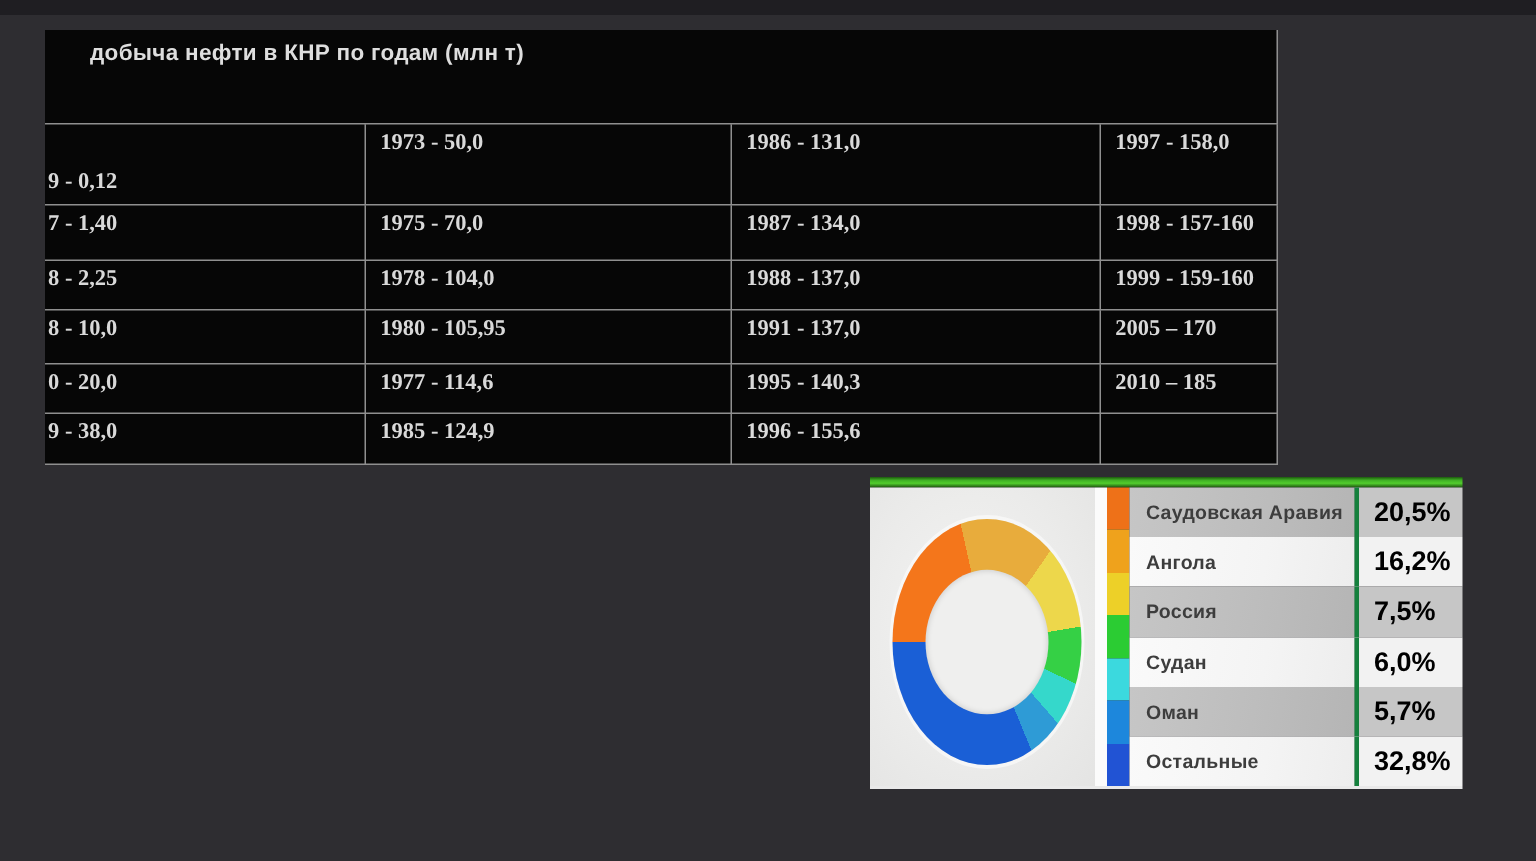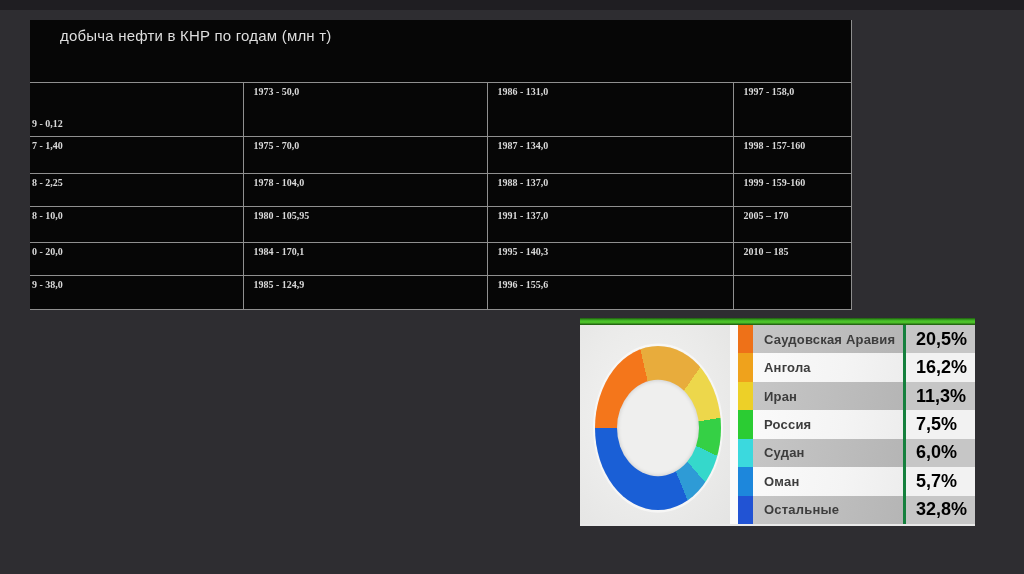--- a/index.html
+++ b/index.html
@@ -4,25 +4,25 @@
 <style>
   html,body{margin:0;padding:0;background:#2e2d31;}
   #slide{position:relative;width:1024px;height:574px;background:#2e2d31;overflow:hidden;
          font-family:"Liberation Sans",sans-serif;}
   #top-strip{position:absolute;left:0;top:0;width:1024px;height:10px;background:#1f1e22;}
 
   
   #prod-table-wrap{position:absolute;left:30px;top:20px;width:821px;height:290px;background:#060606;}
   table.prod{border-collapse:collapse;table-layout:fixed;width:821px;height:290px;}
   table.prod td{border-right:1px solid #8f8f8f;border-bottom:1px solid #8f8f8f;
-    color:#d9d9d9;font-family:"Liberation Serif",serif;font-weight:bold;font-size:10px;
+    color:#d9d9d9;font-family:"Liberation Serif",serif;font-weight:bold;font-size:15px;
     vertical-align:top;padding:3px 4px 2px 10px;line-height:1.25;background:#060606;overflow:hidden;}
   table.prod td.c0{padding-left:2px;}
   table.prod tr.hdr td{border-right:1px solid #8f8f8f;border-bottom:1px solid #8f8f8f;
-    font-family:"Liberation Sans",sans-serif;font-weight:normal;font-size:15px;color:#dedede;
+    font-family:"Liberation Sans",sans-serif;font-weight:bold;font-size:15px;color:#dedede;
     padding:7px 4px 2px 30px;letter-spacing:.2px;}
   table.prod td.valign-bottom{vertical-align:bottom;padding-bottom:5px;}
 
   
   #suppliers-panel{position:absolute;left:580px;top:318px;width:395px;height:242px;}
   #sup-title-bar{height:34px;background:linear-gradient(115deg,#3a3a3a 0%,#181818 25%,#0a0a0a 55%,#000 100%);
      display:flex;align-items:center;justify-content:center;}
   #sup-title-bar span{color:#f6f6f6;font-size:21px;letter-spacing:.2px;}
   #sup-green-bar{height:7px;background:linear-gradient(to bottom,#1d5a0e 0%,#3faf24 30%,#52cd2d 60%,#1c520e 100%);}
   #sup-content{height:199px;display:flex;border-bottom:2px solid #e9e9e9;}
@@ -85,21 +85,21 @@
         <td>1999 - 159-160</td>
       </tr>
       <tr style="height:30px">
         <td class="c0">8 - 10,0</td>
         <td>1980 - 105,95</td>
         <td>1991 - 137,0</td>
         <td>2005 – 170</td>
       </tr>
       <tr style="height:28px">
         <td class="c0">0 - 20,0</td>
-        <td>1984 - 170,1</td>
+        <td>1977 - 114,6</td>
         <td>1995 - 140,3</td>
         <td>2010 – 185</td>
       </tr>
       <tr style="height:28px">
         <td class="c0">9 - 38,0</td>
         <td>1985 - 124,9</td>
         <td>1996 - 155,6</td>
         <td></td>
       </tr>
     </tbody>
@@ -127,24 +127,20 @@
       <div id="legend-rows">
         <div class="legend-row">
           <div class="name">Саудовская Аравия</div>
           <div class="pct">20,5%</div>
         </div>
         <div class="legend-row">
           <div class="name">Ангола</div>
           <div class="pct">16,2%</div>
         </div>
         <div class="legend-row">
-          <div class="name">Иран</div>
-          <div class="pct">11,3%</div>
-        </div>
-        <div class="legend-row">
           <div class="name">Россия</div>
           <div class="pct">7,5%</div>
         </div>
         <div class="legend-row">
           <div class="name">Судан</div>
           <div class="pct">6,0%</div>
         </div>
         <div class="legend-row">
           <div class="name">Оман</div>
           <div class="pct">5,7%</div>

